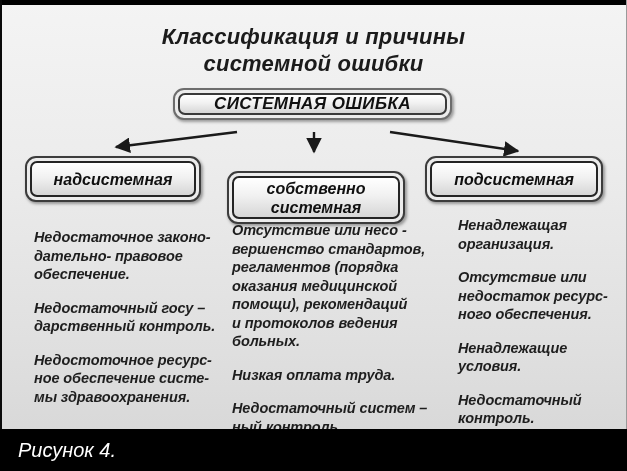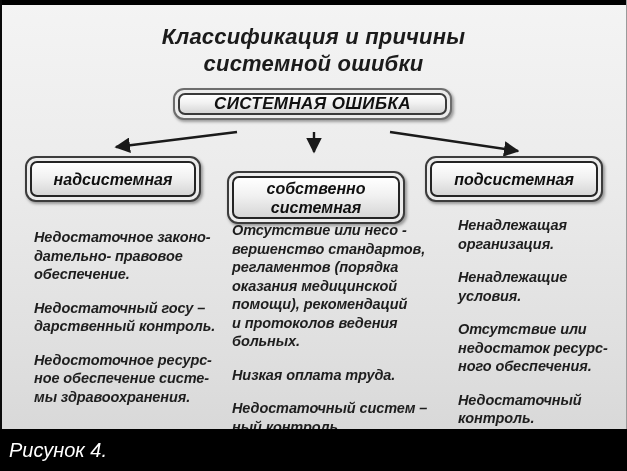--- a/index.html
+++ b/index.html
@@ -51,21 +51,21 @@
   .col { position:absolute; font-weight:bold; color:#1e1e1e;
          font-size:14.5px; line-height:18.5px; letter-spacing:-0.1px; }
   .col p { margin:0 0 15px 0; white-space:pre-line; }
   .col-0 { left:20px;  top:228px; width:205px;margin-left:14px; }
   .col-1 { left:232px; top:221px; width:205px; }
   .col-2 { left:458px; top:216px; width:168px; }
 
   .footer {
     position:absolute; left:0; right:0; bottom:0; height:42px;
     background:#000; color:#fff; display:flex; align-items:center;
-    padding-left:9px; box-sizing:border-box; font-size:20px;
+    padding-left:18px; box-sizing:border-box; font-size:20px;
   }
 </style>
 </head>
 <body>
 
 <div class="slide">
 
   <div class="top-bar"></div>
   <div class="left-line"></div>
   <div class="right-line"></div>
@@ -129,25 +129,25 @@
 и протоколов ведения
 больных.</p>
     <p>Низкая оплата труда.</p>
     <p>Недостаточный систем –
 ный контроль.</p>
   </div>
 
   <div class="col col-2">
     <p>Ненадлежащая
 организация.</p>
-    <p>Ненадлежащие
-условия.</p>
     <p>Отсутствие или
 недостаток ресурс-
 ного обеспечения.</p>
+    <p>Ненадлежащие
+условия.</p>
     <p>Недостаточный
 контроль.</p>
   </div>
 
   <div class="footer">
     <span>Рисунок 4.</span>
   </div>
 
 </div>
 

